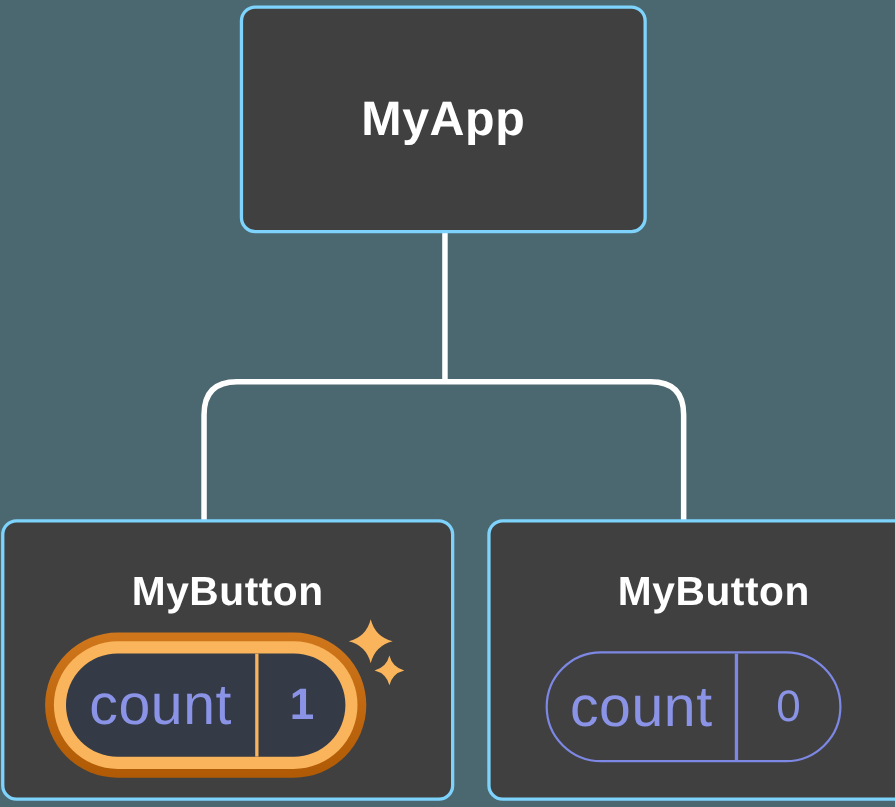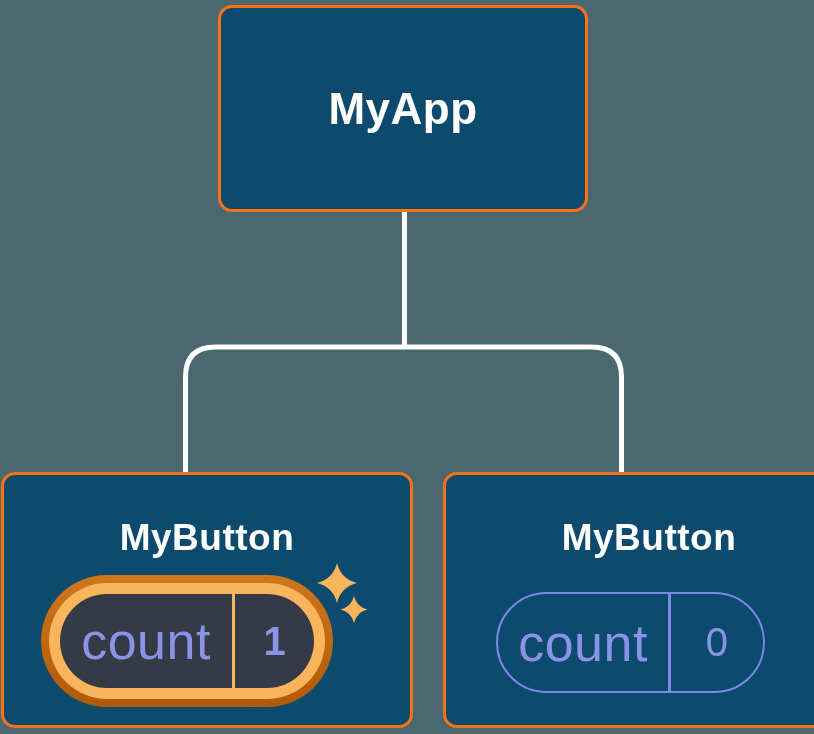--- a/index.html
+++ b/index.html
@@ -15,22 +15,22 @@
     overflow: hidden;
   }
   .connectors {
     position: absolute;
     left: 0;
     top: 0;
     z-index: 1;
   }
   .node {
     position: absolute;
-    background: #0c4a6e;
-    border: 3px solid #f97316;
+    background: #404040;
+    border: 3px solid #7dd3fc;
     border-radius: 14px;
     box-sizing: border-box;
     z-index: 2;
   }
   .node-root {
     left: 218px;
     top: 5px;
     width: 370px;
     height: 207px;
     display: flex;

